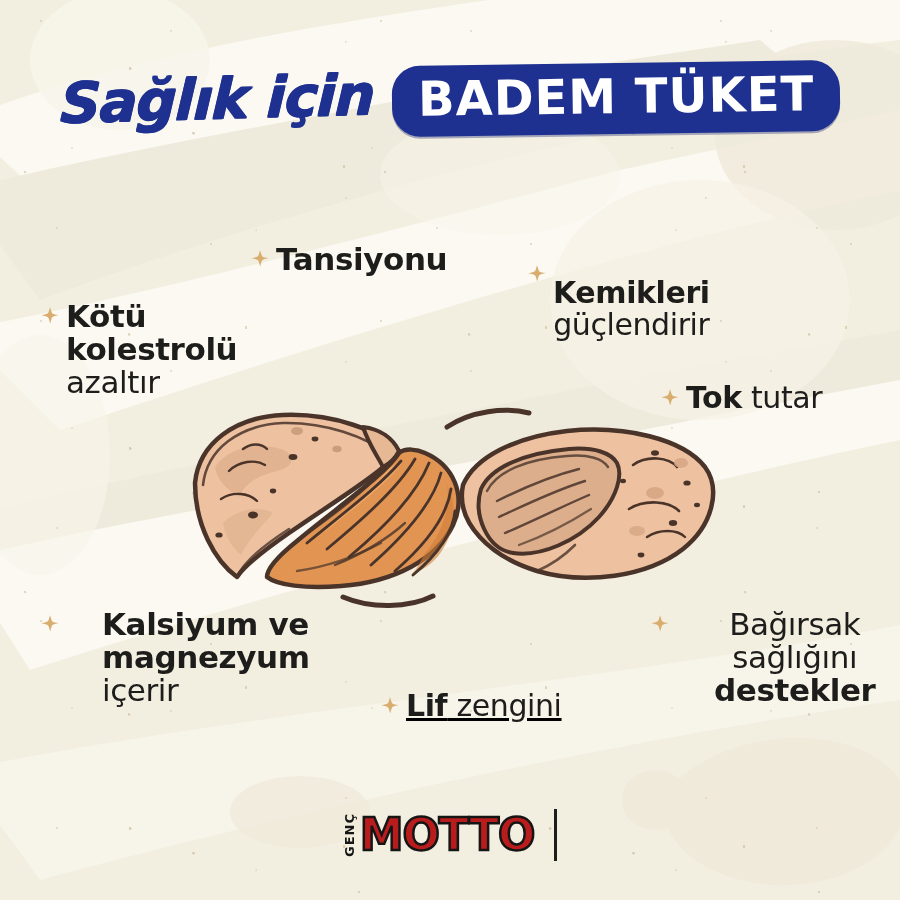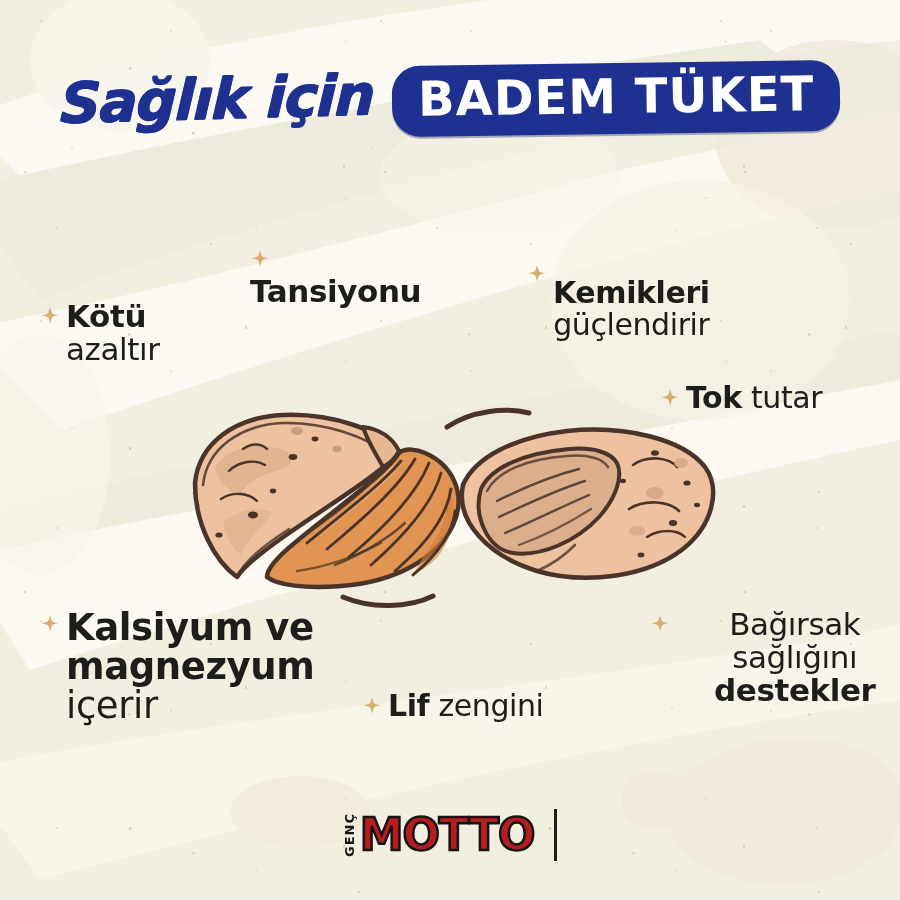--- a/index.html
+++ b/index.html
@@ -73,29 +73,29 @@
     letter-spacing:-0.4px;
   }
   .benefit .txt b{font-weight:700;}
   .benefit .txt i{font-style:normal;font-weight:400;}
   .star{
     flex:0 0 auto;position:relative;width:20px;height:20px;margin-top:6px;
   }
   .star svg{display:block;width:20px;height:20px;}
   .b-kotu      {left:40px;  top:300px;}
   .b-kotu .txt     {font-size:31px;}
-  .b-tansiyon  {left:250px; top:243px;flex-direction:column;}
+  .b-tansiyon  {left:250px; top:243px;}
   .b-tansiyon .txt {font-size:31px;}
   .b-kemik     {left:527px; top:258px;}
   .b-kemik .txt    {font-size:30px;margin-top:19px;}
   .b-tok       {left:660px; top:382px;}
   .b-tok .txt      {font-size:30px;}
   .b-kalsiyum  {left:40px;  top:608px;}
-  .b-kalsiyum .txt {font-size:37px;}
-  .b-lif       {left:362px; top:690px;}
+  .b-kalsiyum .txt {font-size:31px;margin-left:36px;}
+  .b-lif       {left:380px; top:690px;text-decoration:underline;}
   .b-lif .txt      {font-size:30px;}
   .b-bagirsak  {left:650px; top:608px;gap:44px;}
   .b-bagirsak .txt {font-size:31px;}
   .b-tansiyon .txt, .b-kemik .txt{ }
   .center-line{display:block;}
   
   #almond{position:absolute;left:185px;top:405px;width:540px;height:215px;}
   
   #footer{
     position:absolute;left:0;top:795px;width:900px;height:80px;
@@ -158,20 +158,21 @@
   </div>
 
   <div class="benefit b-kotu">
     <span class="star">
       <svg viewBox="0 0 20 20">
           <path d="M10 1.2 C11.3 5 11.6 6.5 12.4 7.4 C13.3 8.3 15.4 8.6 18.8 9.1 C15.4 9.9 13.4 10.2 12.5 11 C11.6 11.9 11.2 13.6 10.2 17.6 C9.2 13.8 8.8 12.1 7.9 11.2 C7 10.3 5 10 1.3 9.2 C5 8.5 6.9 8.2 7.8 7.3 C8.7 6.4 9 4.8 10 1.2 Z" fill="#d9ad6e"></path>
         </svg>
     </span>
     <div class="txt">
       <b class="center-line">Kötü</b>
+      <b class="center-line">kolestrolü</b>
       <i class="center-line">azaltır</i>
     </div>
   </div>
 
   <div class="benefit b-tansiyon">
     <span class="star">
       <svg viewBox="0 0 20 20">
           <path d="M10 1.2 C11.3 5 11.6 6.5 12.4 7.4 C13.3 8.3 15.4 8.6 18.8 9.1 C15.4 9.9 13.4 10.2 12.5 11 C11.6 11.9 11.2 13.6 10.2 17.6 C9.2 13.8 8.8 12.1 7.9 11.2 C7 10.3 5 10 1.3 9.2 C5 8.5 6.9 8.2 7.8 7.3 C8.7 6.4 9 4.8 10 1.2 Z" fill="#d9ad6e"></path>
         </svg>
     </span>

